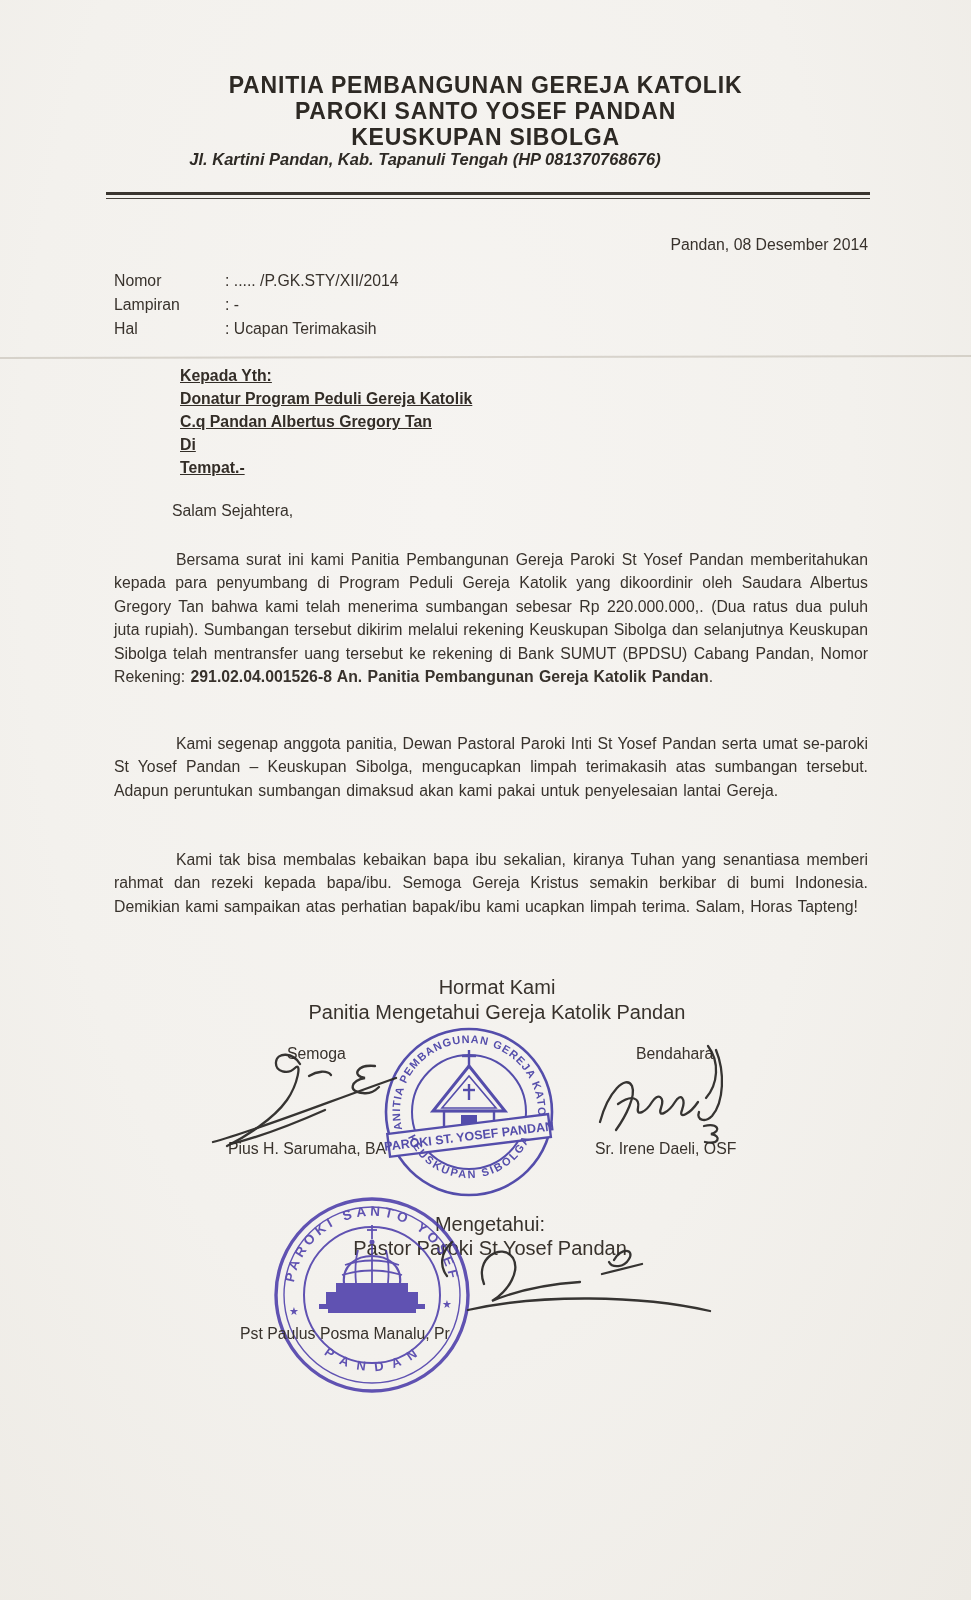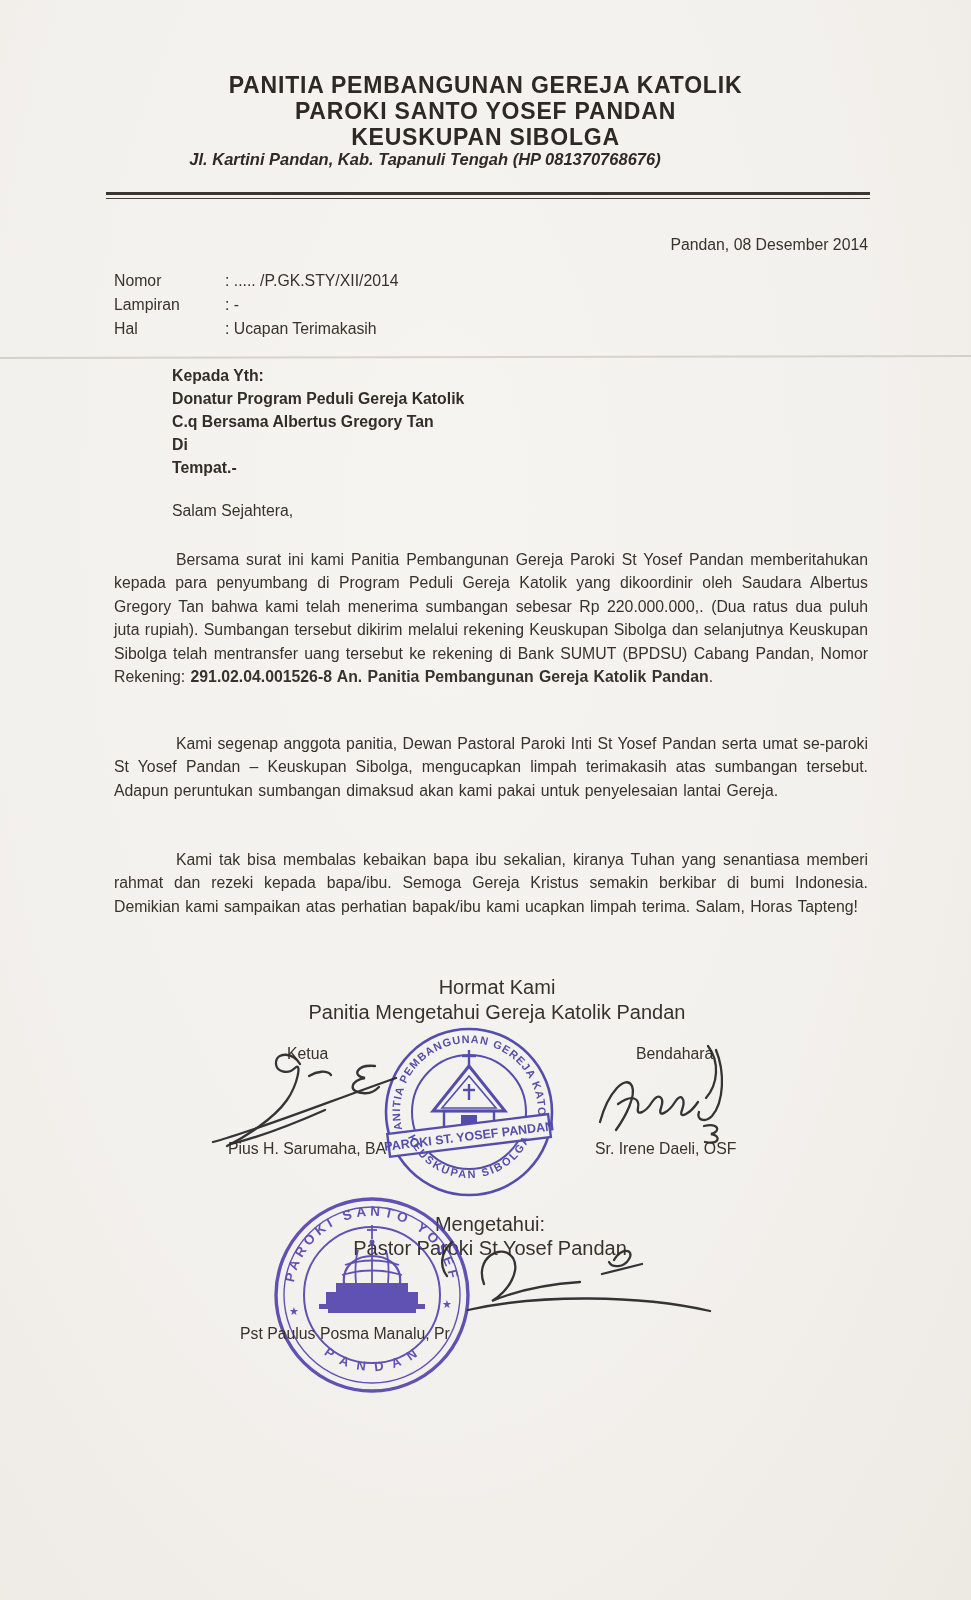--- a/index.html
+++ b/index.html
@@ -22,21 +22,21 @@
           color:#2e2a25;font-size:16.5px;line-height:21px;}
   .rule-thick{left:106px;width:764px;height:3px;background:#3a352f;}
   .rule-thin{left:106px;width:764px;height:1px;background:#45403a;}
   
   .dateline{top:236px;left:400px;width:468px;text-align:right;font-size:15.8px;}
   .meta-label{font-size:15.8px;}
   .meta-value{font-size:15.8px;}
   .meta-row{position:absolute;left:114px;width:600px;}
   .meta-row .v{position:absolute;left:111px;top:0;}
   
-  .rcp{left:172px;width:560px;font-weight:bold;font-size:15.8px;line-height:22.8px;color:#332d27;}
+  .rcp{left:180px;width:560px;font-weight:bold;font-size:15.8px;line-height:22.8px;color:#332d27;text-decoration:underline;}
   .sal{left:172px;font-size:15.8px;}
   
   .para{left:114px;width:754px;font-size:15.8px;line-height:23.4px;
         text-align:justify;word-spacing:1px;color:#38322c;}
   .indent{text-indent:62px;}
   .b{font-weight:bold;}
   
   .center-col{text-align:center;font-size:20px;line-height:25px;}
   .sig-title{font-size:15.8px;}
   .sig-name{font-size:15.8px;white-space:nowrap;}
@@ -69,38 +69,38 @@
   </div>
   <div class="meta-row" style="top:320px">
     <span class="meta-label">Hal</span>
     <span class="v meta-value">: Ucapan Terimakasih</span>
   </div>
 
   <div class="abs artifact-line" style="top:356px"></div>
 
   <div class="abs rcp" style="top:365px">Kepada Yth:</div>
   <div class="abs rcp" style="top:388px">Donatur Program Peduli Gereja Katolik</div>
-  <div class="abs rcp" style="top:411px">C.q Bersama Albertus Gregory Tan</div>
+  <div class="abs rcp" style="top:411px">C.q Pandan Albertus Gregory Tan</div>
   <div class="abs rcp" style="top:434px">Di</div>
   <div class="abs rcp" style="top:457px">Tempat.-</div>
 
   <div class="abs sal" style="top:502px">Salam Sejahtera,</div>
 
   <div class="abs para indent" style="top:548px"><span>Bersama surat ini kami Panitia Pembangunan Gereja Paroki St Yosef Pandan memberitahukan kepada para penyumbang di Program Peduli Gereja Katolik yang dikoordinir oleh Saudara Albertus Gregory Tan bahwa kami telah menerima sumbangan sebesar Rp 220.000.000,. (Dua ratus dua puluh juta rupiah). Sumbangan tersebut dikirim melalui rekening Keuskupan Sibolga dan selanjutnya Keuskupan Sibolga telah mentransfer uang tersebut ke rekening di Bank SUMUT (BPDSU) Cabang Pandan, Nomor Rekening: </span><span class="b">291.02.04.001526-8 An. Panitia Pembangunan Gereja Katolik Pandan</span><span>.</span></div>
 
   <div class="abs para indent" style="top:732px">Kami segenap anggota panitia, Dewan Pastoral Paroki Inti St Yosef Pandan serta umat se-paroki St Yosef Pandan – Keuskupan Sibolga, mengucapkan limpah terimakasih atas sumbangan tersebut. Adapun peruntukan sumbangan dimaksud akan kami pakai untuk penyelesaian lantai Gereja.</div>
 
   <div class="abs para indent" style="top:848px">Kami tak bisa membalas kebaikan bapa ibu sekalian, kiranya Tuhan yang senantiasa memberi rahmat dan rezeki kepada bapa/ibu. Semoga Gereja Kristus semakin berkibar di bumi Indonesia. Demikian kami sampaikan atas perhatian bapak/ibu kami ucapkan limpah terima. Salam, Horas Tapteng!</div>
 
   <div class="abs center-col" style="top:975px;left:112px;width:770px;">
     <div>Hormat Kami</div>
     <div>Panitia Mengetahui Gereja Katolik Pandan</div>
   </div>
 
-  <div class="abs sig-title" style="top:1045px;left:287px;">Ketua</div>
+  <div class="abs sig-title" style="top:1045px;left:287px;">Semoga</div>
   <div class="abs sig-title" style="top:1045px;left:636px;">Bendahara</div>
 
   <div class="abs sig-name" style="top:1140px;left:228px;">Pius H. Sarumaha, BA</div>
   <div class="abs sig-name" style="top:1140px;left:595px;">Sr. Irene Daeli, OSF</div>
 
   <svg class="abs stamp" style="top:1024px;left:381px;" width="176" height="176" viewBox="0 0 176 176">
     <defs>
       <path id="s1top" d="M 25.5,117.2 A 69,69 0 1 1 150.5,117.2" fill="none"></path>
       <path id="s1bot" d="M 26,110.6 A 66,66 0 0 0 150,110.6" fill="none"></path>
     </defs>

